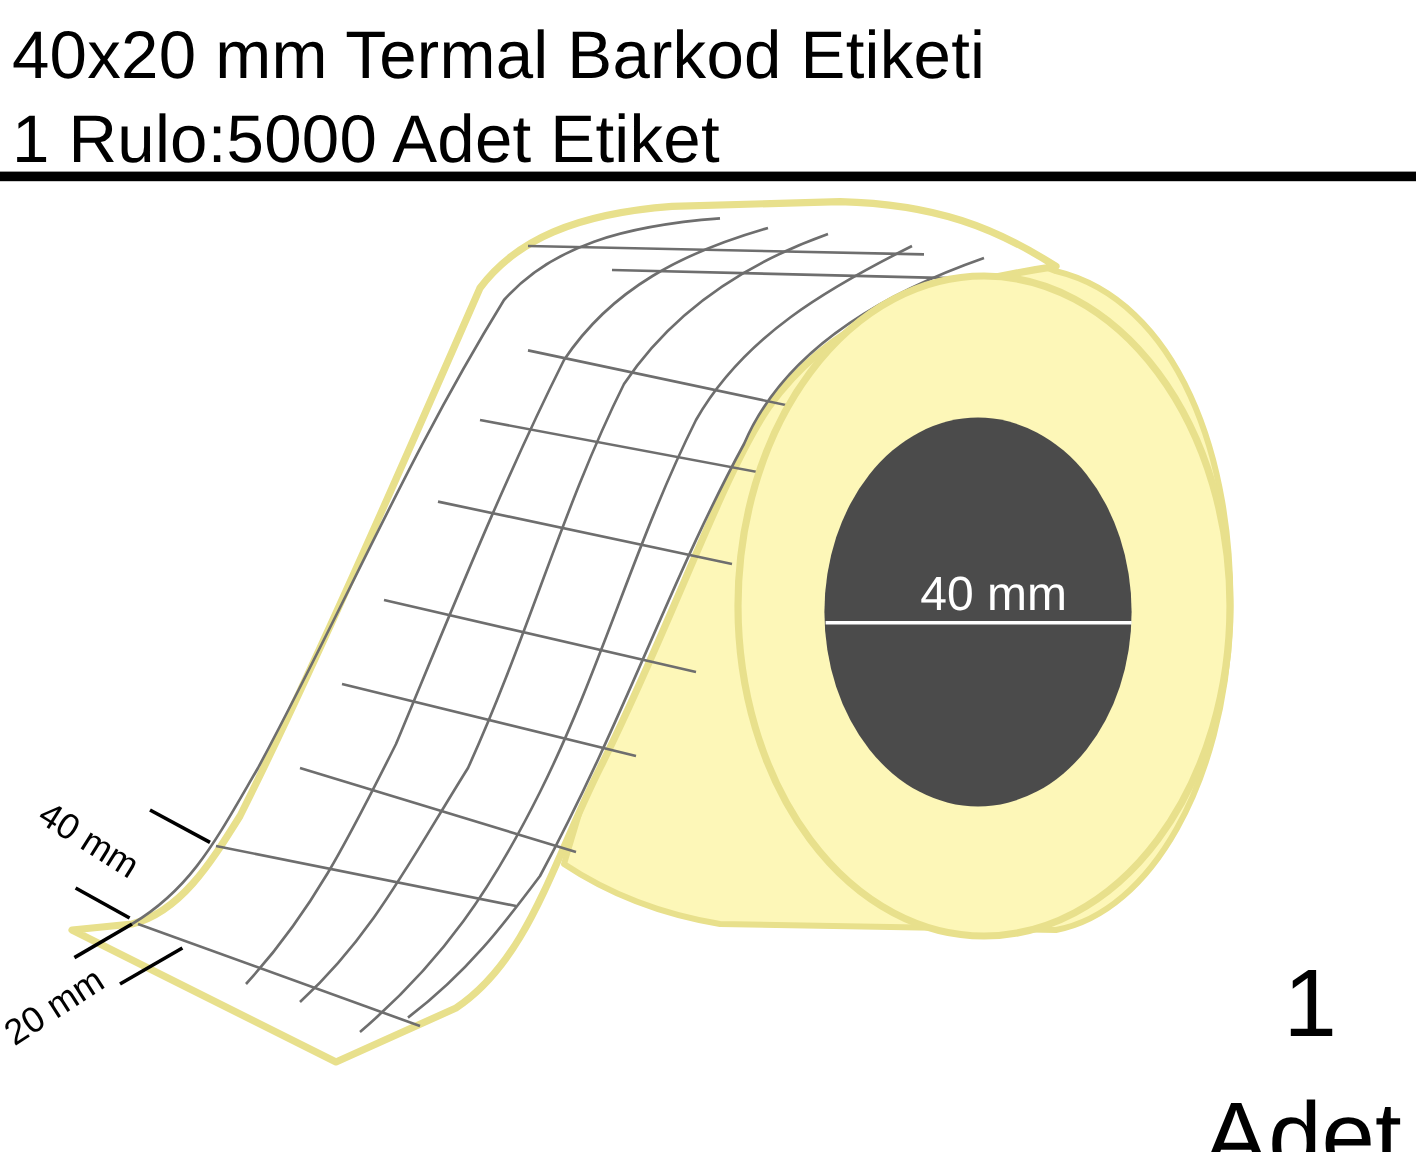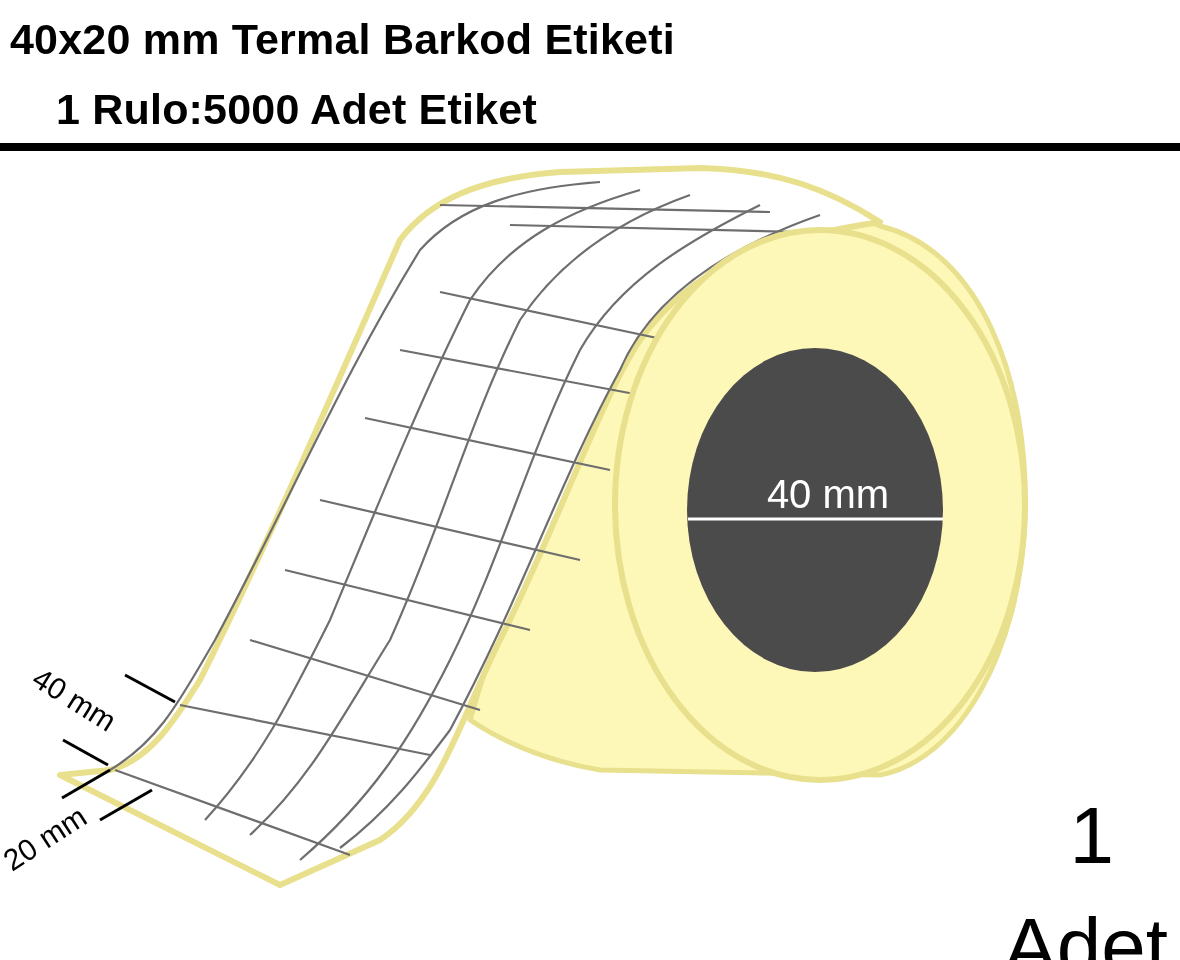--- a/index.html
+++ b/index.html
@@ -12,28 +12,28 @@
       height: 960px;
       position: relative;
       overflow: hidden;
       font-family: "Liberation Sans", sans-serif;
       color: #000;
     }
     .title-line {
       position: absolute;
       left: 10px;
       margin: 0;
-      font-weight: bold;
-      font-size: 43px;
+      font-weight: normal;
+      font-size: 56px;
       line-height: 1;
       white-space: nowrap;
       letter-spacing: 0.2px;
     }
     #title1 { top: 18px; }
-    #title2 { top: 88px; margin-left: 46px; }
+    #title2 { top: 88px; }
     .rule {
       position: absolute;
       left: 0;
       top: 143px;
       width: 1180px;
       height: 8px;
       background: #000;
     }
     .art {
       position: absolute;

